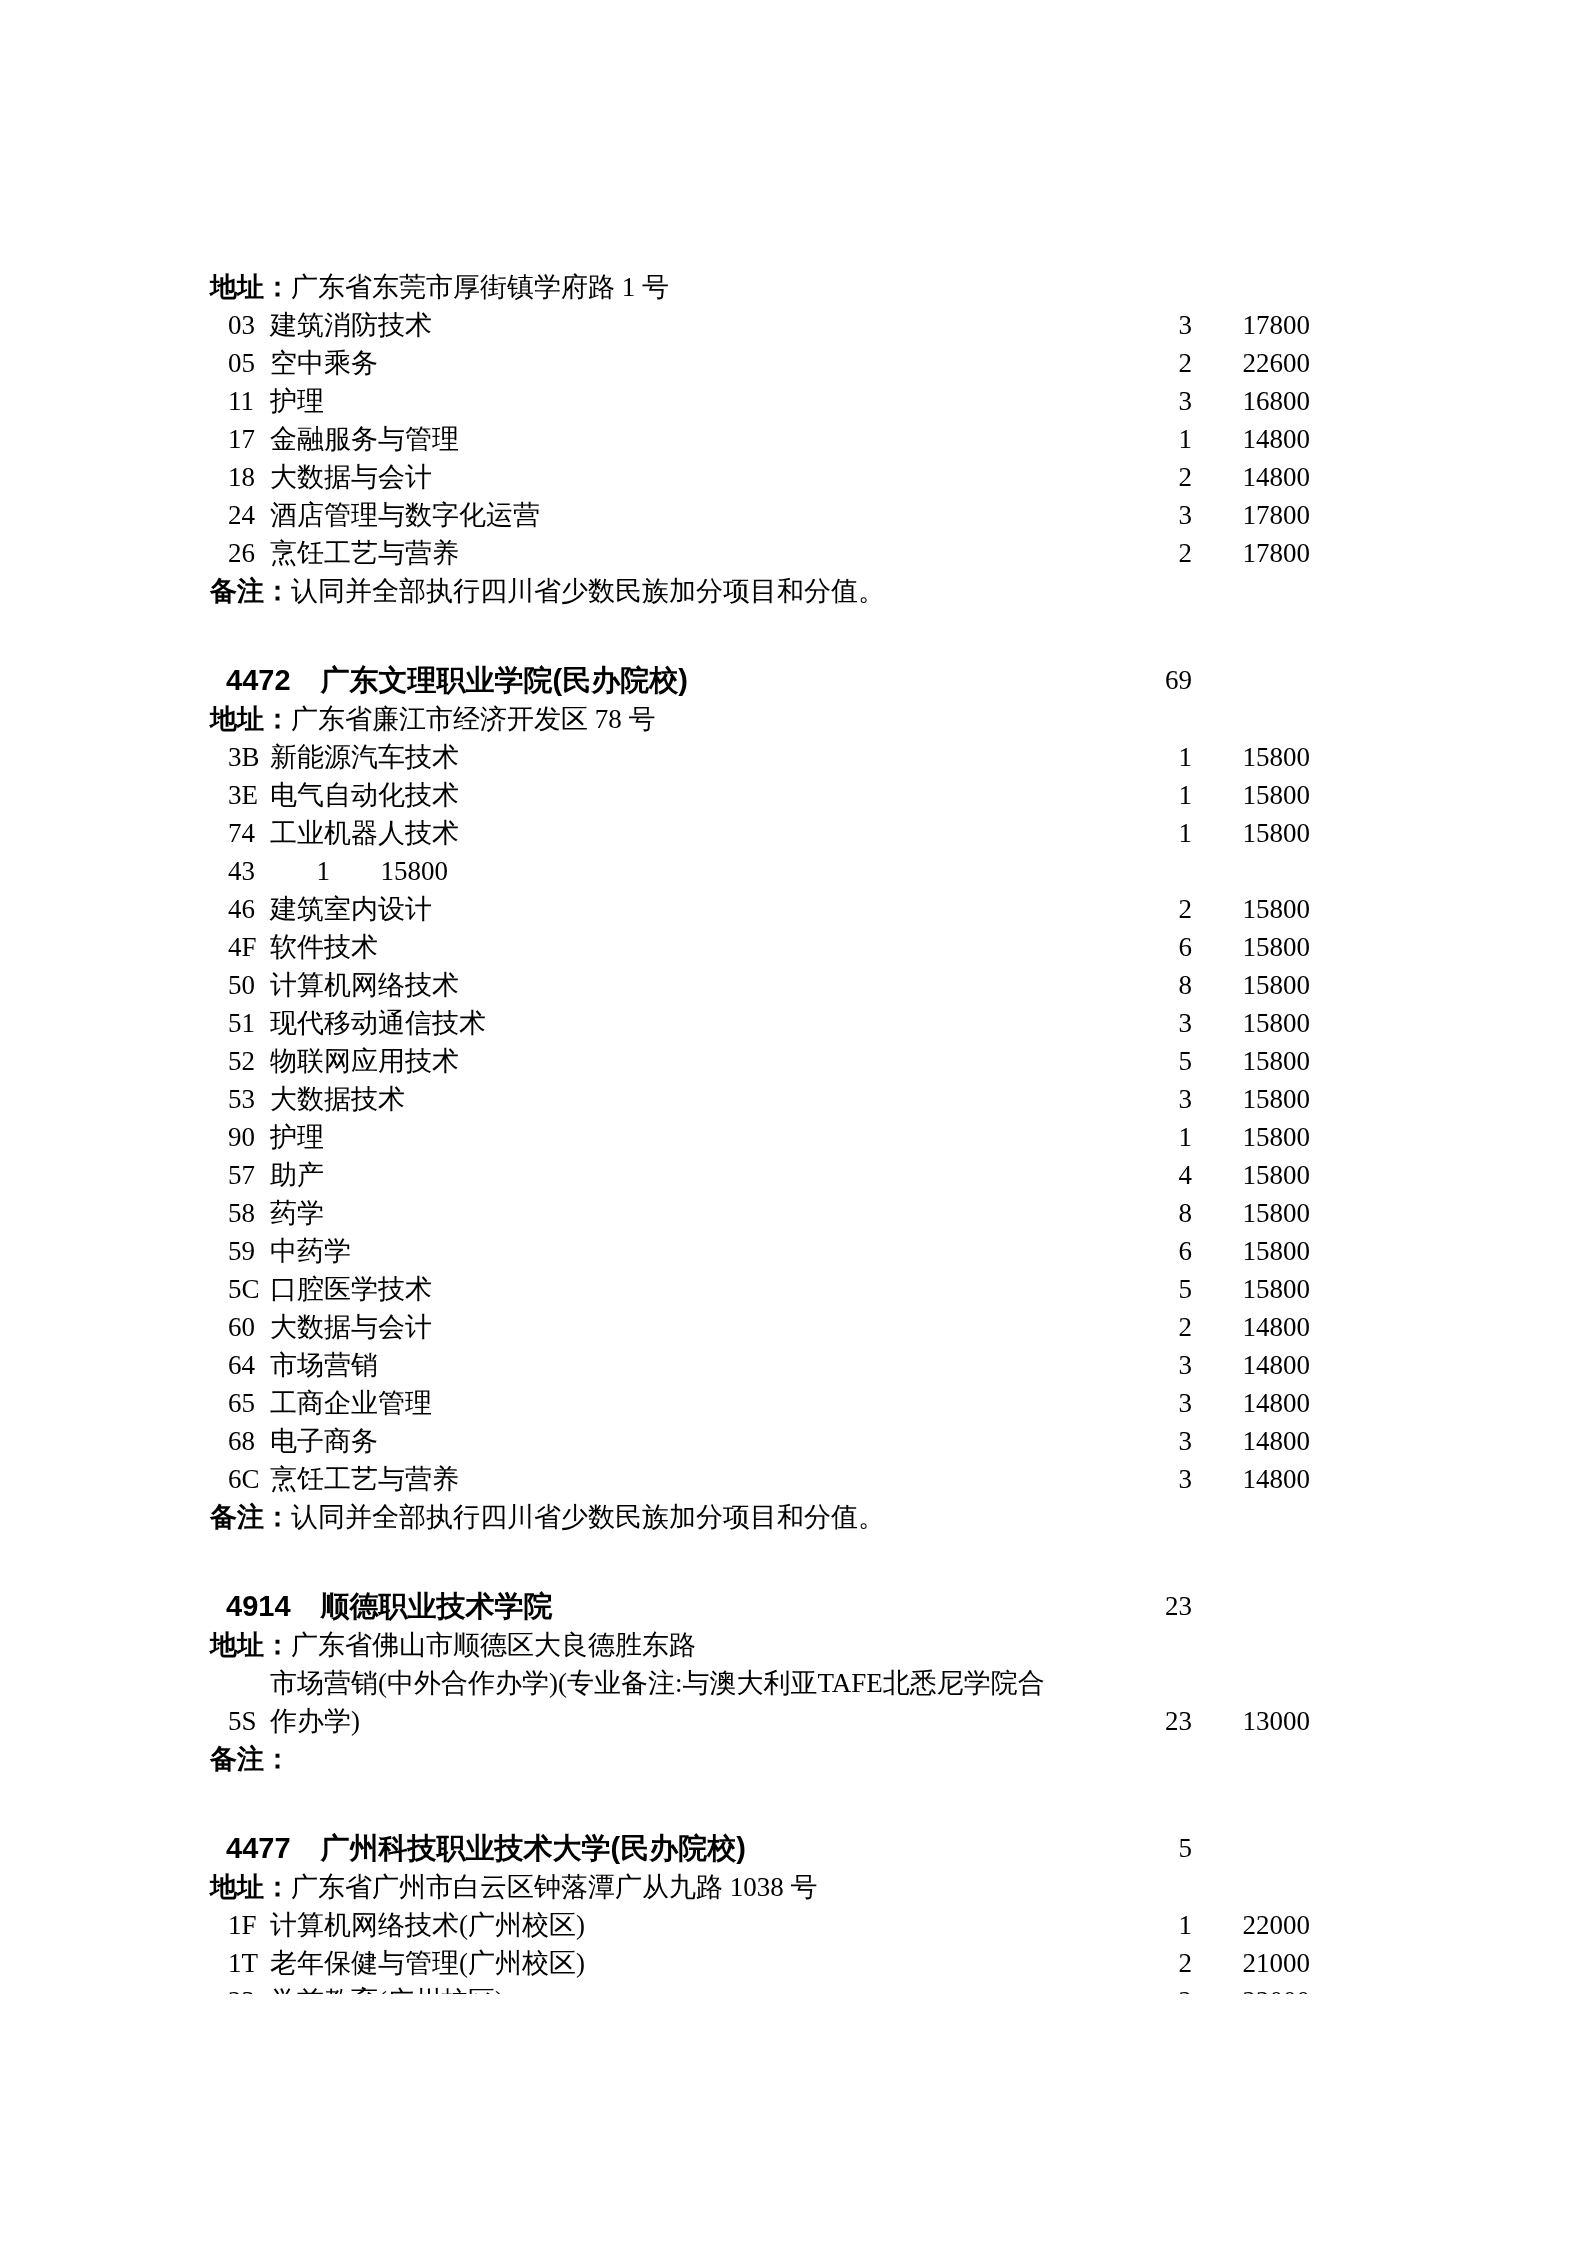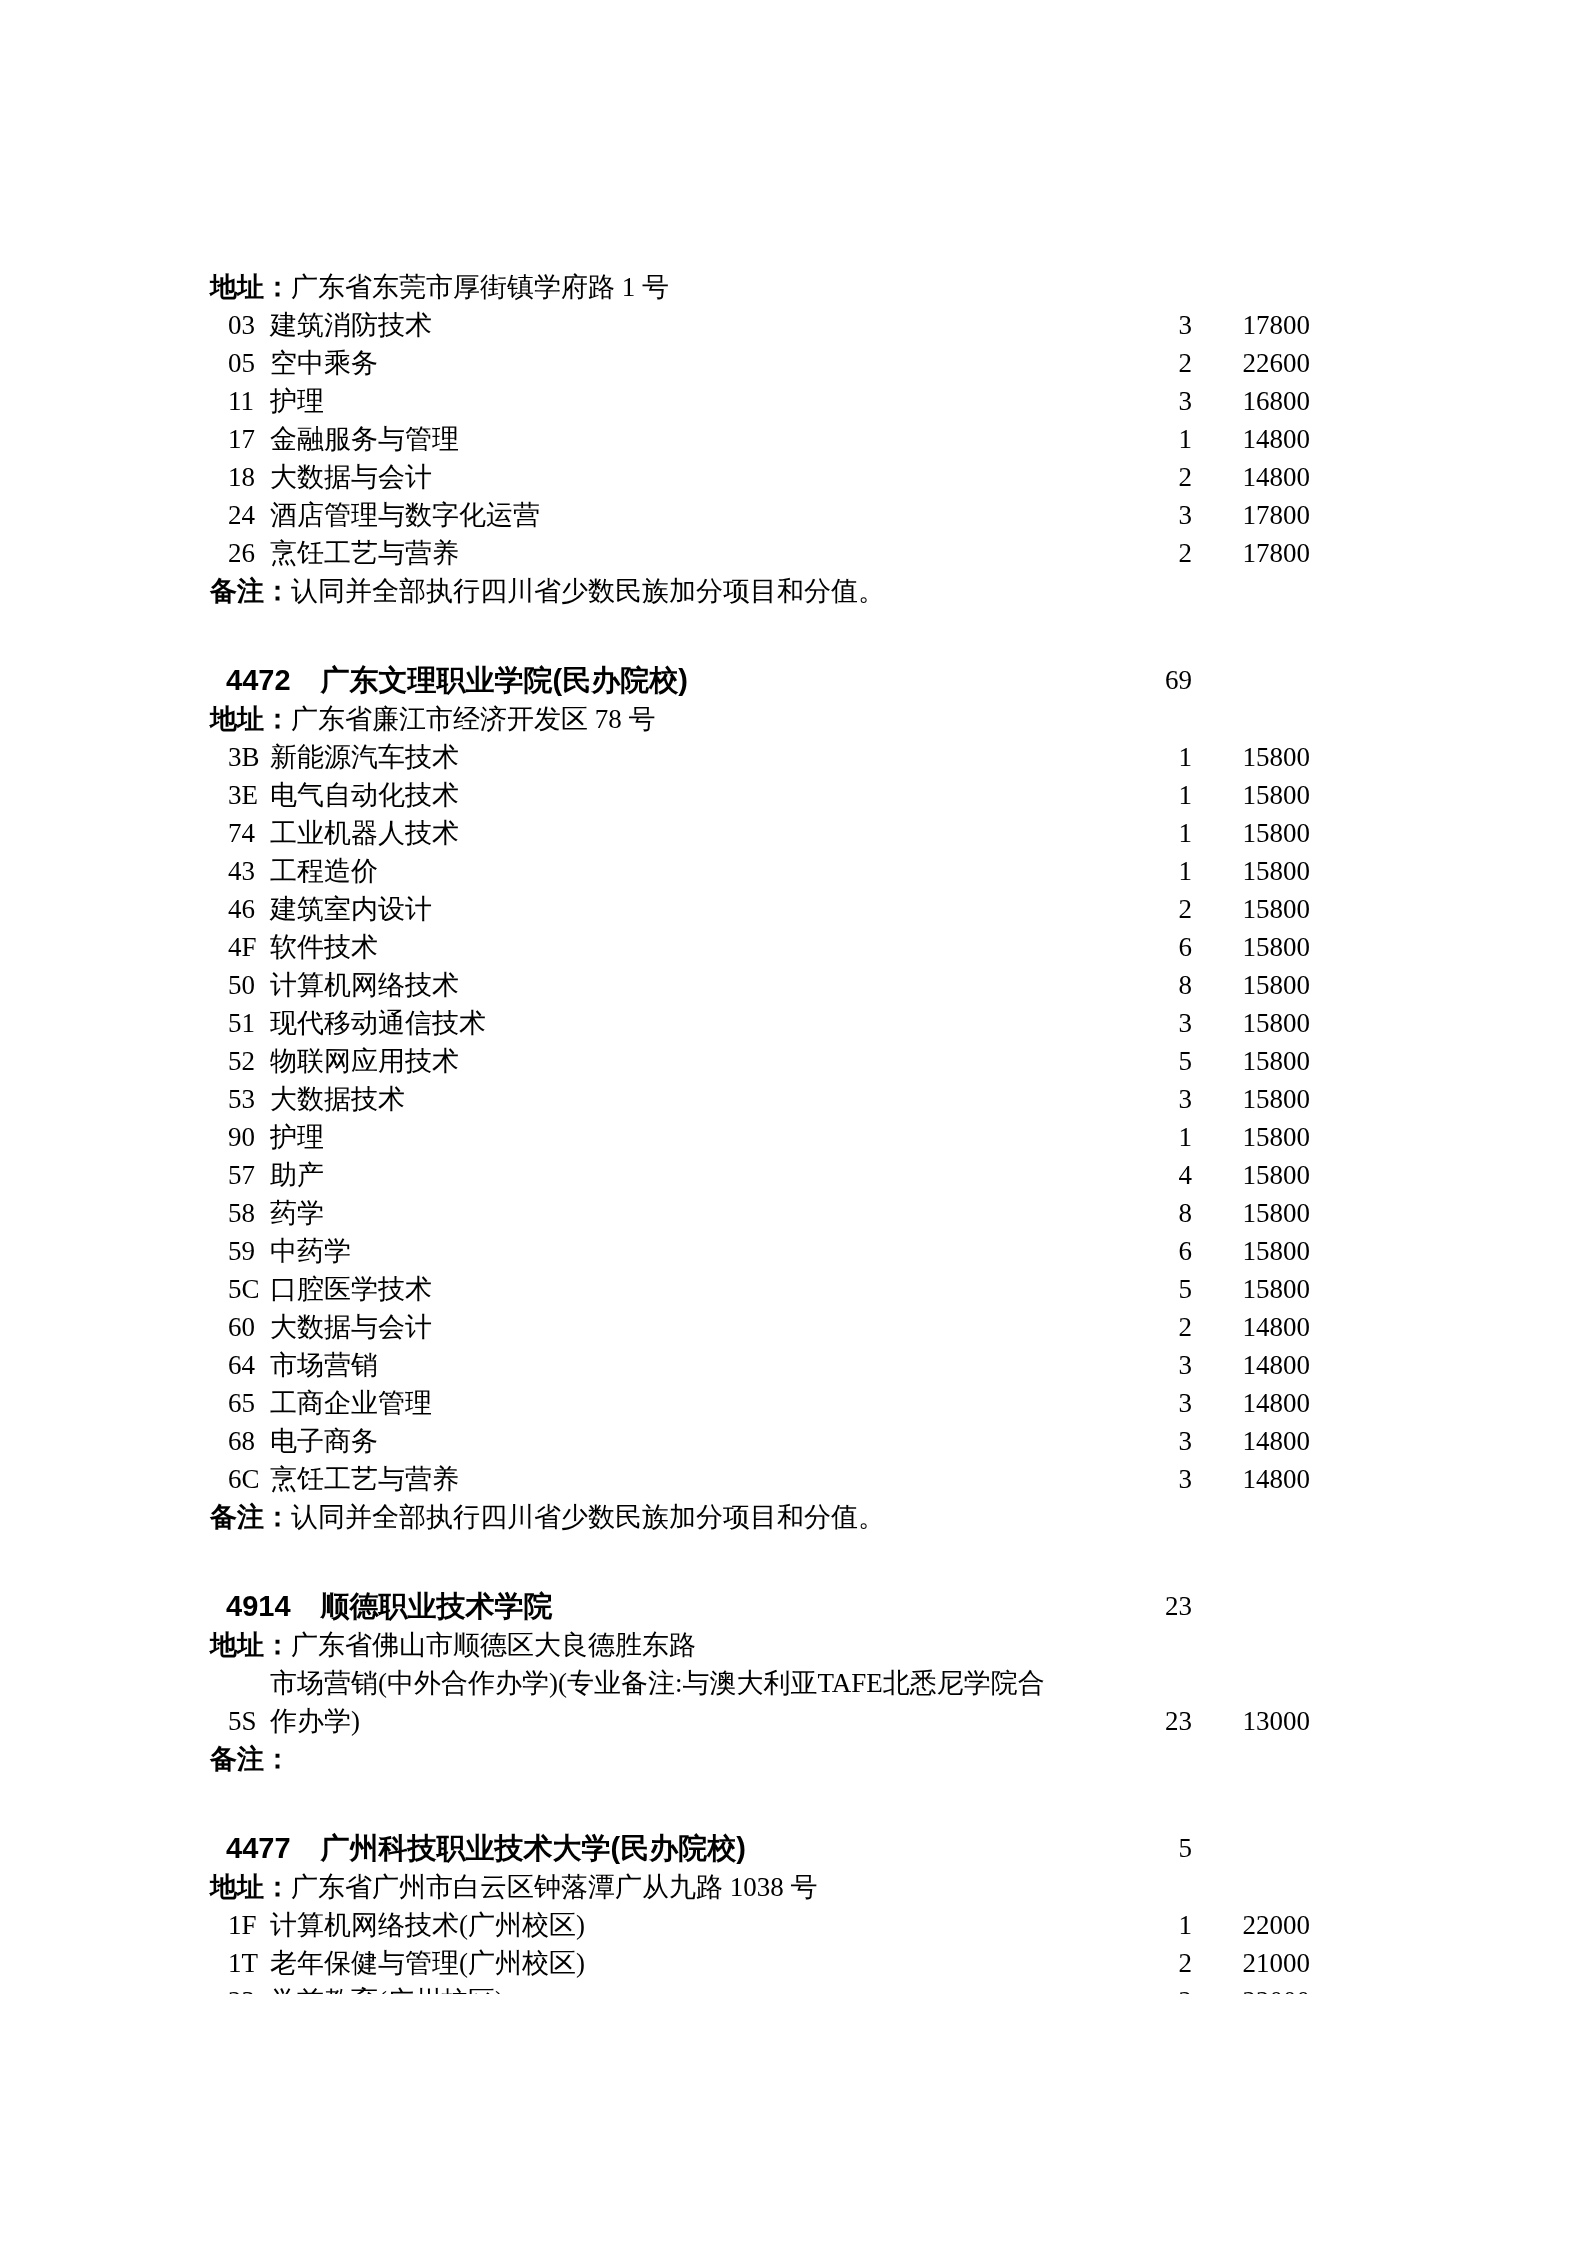--- a/index.html
+++ b/index.html
@@ -145,21 +145,20 @@
           <span class="m-fee">15800</span>
         </div>
         <div class="row major-row">
           <span class="m-code">74</span>
           <span class="m-name">工业机器人技术</span>
           <span class="m-quota">1</span>
           <span class="m-fee">15800</span>
         </div>
         <div class="row major-row">
           <span class="m-code">43</span>
-          <span class="m-name">工程造价</span>
           <span class="m-quota">1</span>
           <span class="m-fee">15800</span>
         </div>
         <div class="row major-row">
           <span class="m-code">46</span>
           <span class="m-name">建筑室内设计</span>
           <span class="m-quota">2</span>
           <span class="m-fee">15800</span>
         </div>
         <div class="row major-row">

